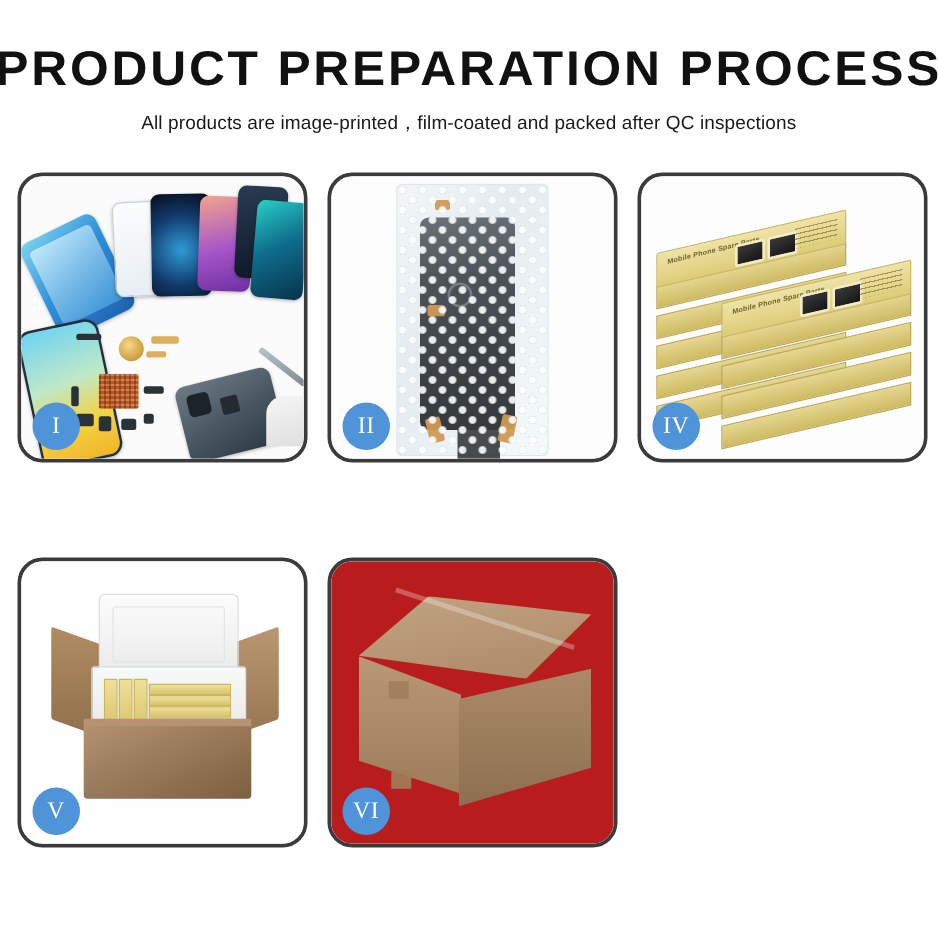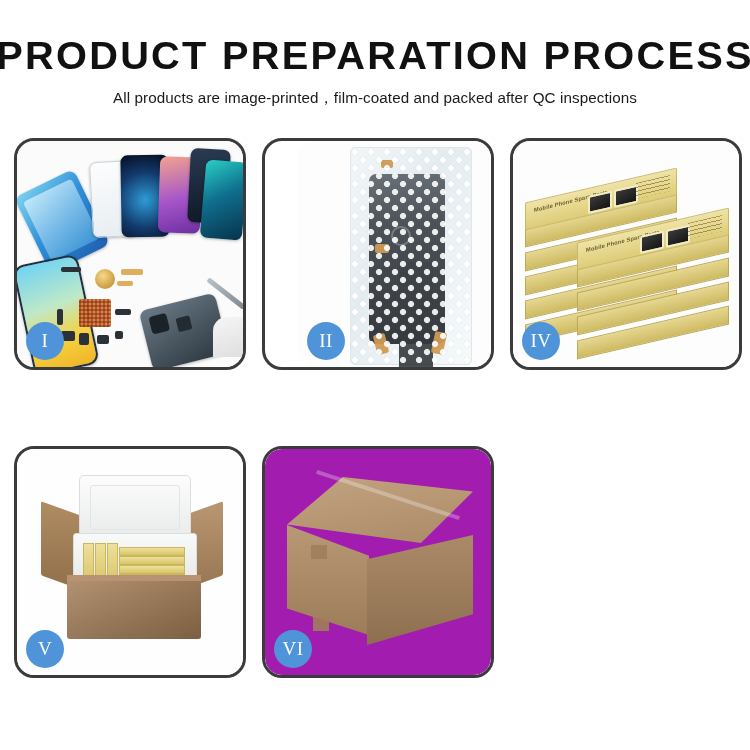--- a/index.html
+++ b/index.html
@@ -99,21 +99,21 @@
     background-blend-mode:multiply;opacity:.95;}
   .chip{position:absolute;background:#2b3138;border-radius:2px;}
   .flex-tan{position:absolute;background:#d9a54a;border-radius:2px;opacity:.9;}
   .tweez{position:absolute;left:186px;top:150px;width:46px;height:5px;
     background:linear-gradient(90deg,#b9c2c9,#7e8992);transform:rotate(38deg);
     border-radius:2px;}
   .hand{position:absolute;left:196px;top:176px;width:46px;height:40px;border-radius:14px 4px 0 0;
     background:linear-gradient(160deg,#f6f6f6,#dcdcdc);}
 
   
-  .p2{background:#fdfdfd;margin-left:33px;}
+  .p2{background:#fdfdfd;}
   .bag{
     position:absolute;left:52px;top:6px;width:120px;height:216px;border-radius:5px;
     background:linear-gradient(120deg,#f2f6f8 0%,#e4ecf0 40%,#f6fafb 100%);
     border:1px solid #dfe7ea;
   }
   .bubbles{
     position:absolute;inset:0;border-radius:5px;
     background-image:
       radial-gradient(circle at 4px 4px, rgba(255,255,255,.95) 2.6px, rgba(190,205,212,.55) 3.2px, rgba(0,0,0,0) 3.6px),
       radial-gradient(circle at 12px 12px, rgba(255,255,255,.95) 2.6px, rgba(190,205,212,.55) 3.2px, rgba(0,0,0,0) 3.6px);
@@ -197,21 +197,21 @@
   .v-yellow i{position:absolute;display:block;background:linear-gradient(180deg,#efe09a,#d8c569);
     border:1px solid #c9b75f;}
   .v-cartonF{position:absolute;left:50px;top:132px;width:134px;height:58px;border-radius:0 0 3px 3px;
     background:linear-gradient(180deg,#a98560,#8a6a48);}
   .v-cartonF:after{content:"";position:absolute;inset:0;
     background:linear-gradient(90deg,rgba(255,255,255,.10),rgba(0,0,0,.10));}
   .v-cartonTop{position:absolute;left:50px;top:126px;width:134px;height:10px;
     background:#b89271;}
 
   
-  .p6{background:#a21caf;}
+  .p6{background:#b91c1c;}
   .c-top{position:absolute;left:22px;top:28px;width:186px;height:66px;
     background:linear-gradient(170deg,#c2a381,#ab8a66);
     clip-path:polygon(30% 0%,100% 22%,72% 100%,0% 72%);}
   .c-left{position:absolute;left:22px;top:76px;width:82px;height:110px;
     background:linear-gradient(180deg,#b99876,#9d7c5a);
     clip-path:polygon(0% 0%,100% 28%,100% 100%,0% 76%);}
   .c-right{position:absolute;left:102px;top:86px;width:106px;height:110px;
     background:linear-gradient(180deg,#ab8a68,#8d6f4f);
     clip-path:polygon(0% 22%,100% 0%,100% 72%,0% 100%);}
   .c-seam{position:absolute;left:48px;top:44px;width:150px;height:4px;

